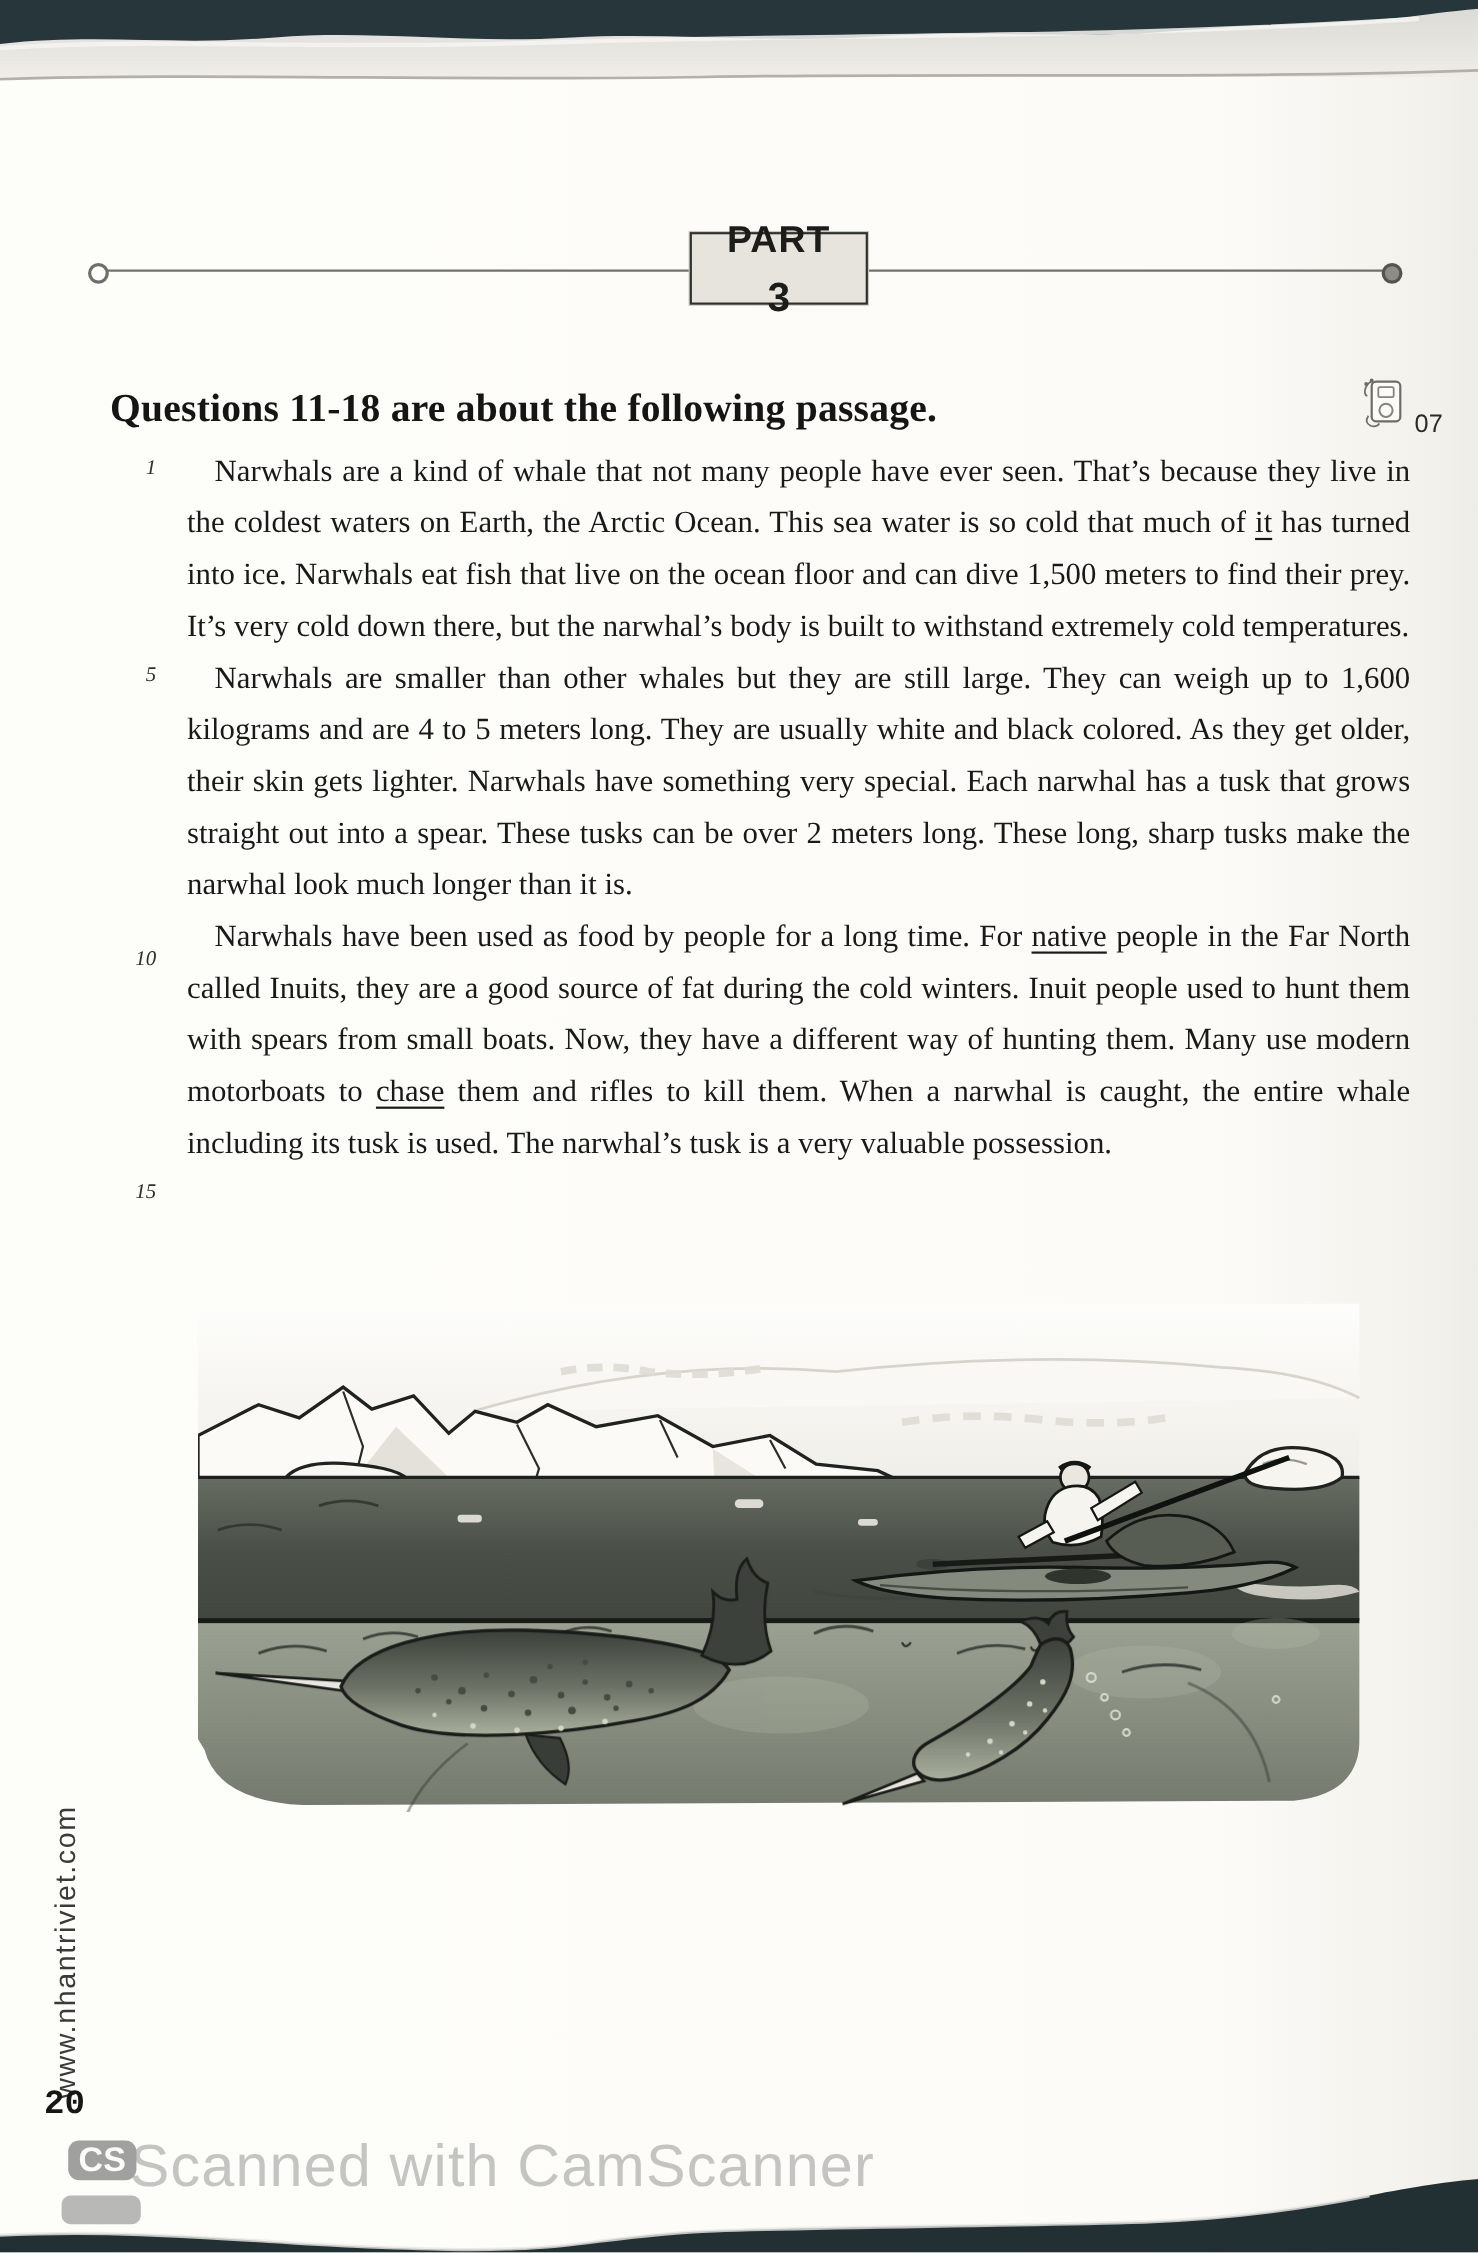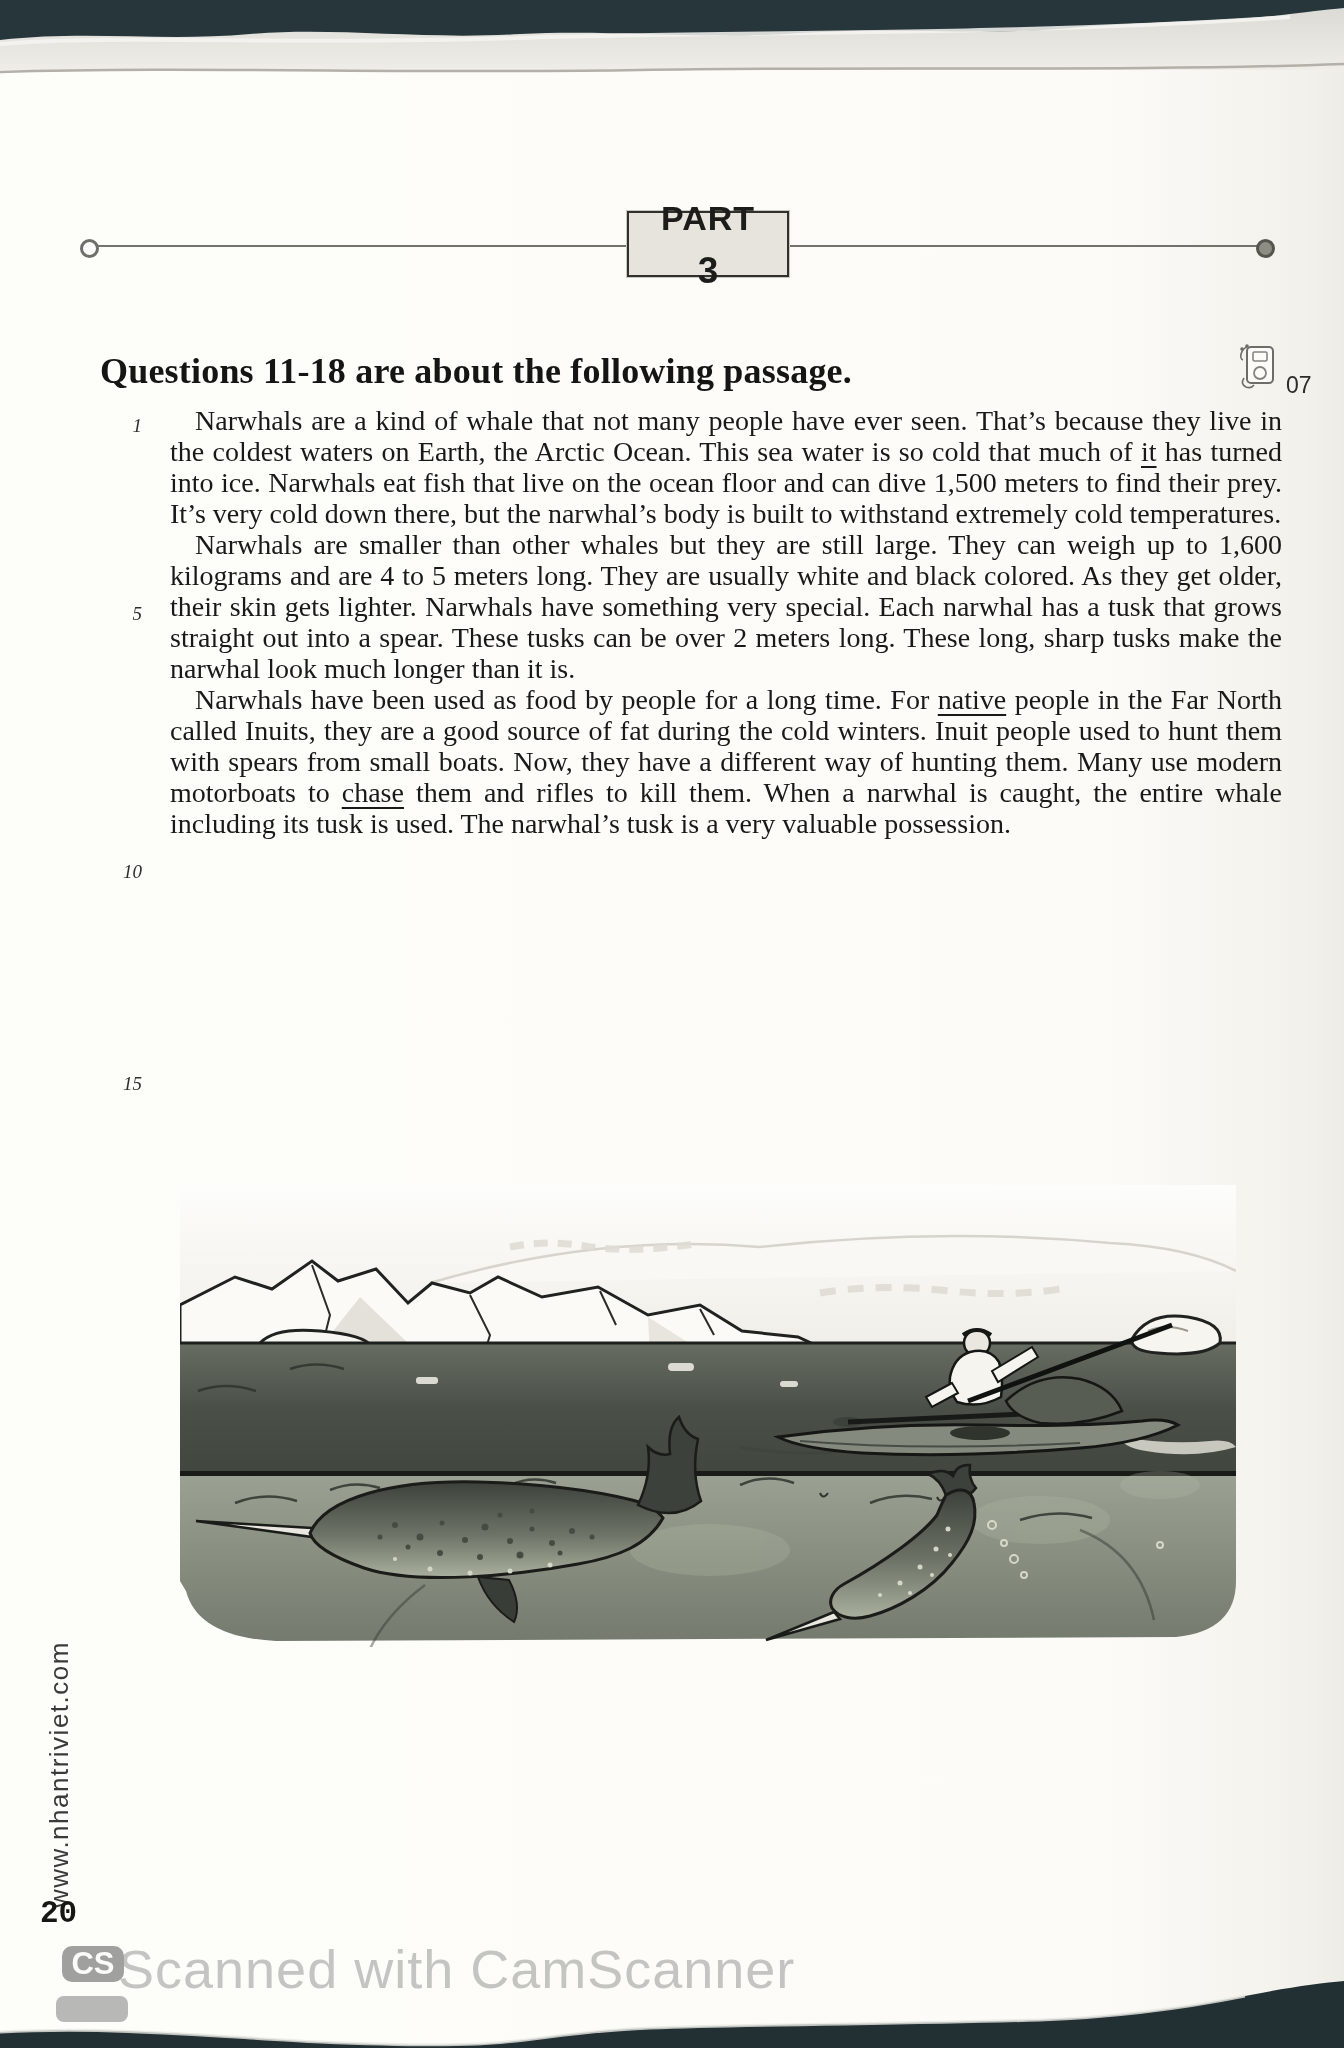--- a/index.html
+++ b/index.html
@@ -25,21 +25,21 @@
   #part-box .part-num{font-size:37px;position:relative;top:3px;}
 
   #q-heading{left:100px;top:350px;font-weight:bold;font-size:36px;letter-spacing:.2px;color:#151513;}
 
   
   #audio-icon{left:1238px;top:340px;width:40px;height:50px;}
   #audio-track{left:1286px;top:372px;font-size:23px;color:#2b2b29;font-family:"Liberation Sans", sans-serif;}
 
   
   #passage{left:100px;top:405px;width:1190px;}
-  #passage .lines{margin-left:70px;width:1112px;font-size:28px;line-height:31px;text-align:justify;color:#191917;}
+  #passage .lines{margin-left:70px;width:1112px;font-size:28px;line-height:47px;text-align:justify;color:#191917;}
   #passage p{margin:0;text-indent:25px;}
   #passage .u{text-decoration:underline;text-decoration-thickness:2px;text-underline-offset:5px;}
   .lineno{position:absolute;left:0;width:42px;text-align:right;font-style:italic;font-size:19px;color:#2e2e2c;}
 
   
   #illus{left:180px;top:1185px;width:1056px;height:462px;}
 
   
   #site-vertical{
     left:44px;top:1908px;transform:rotate(-90deg);transform-origin:left top;

